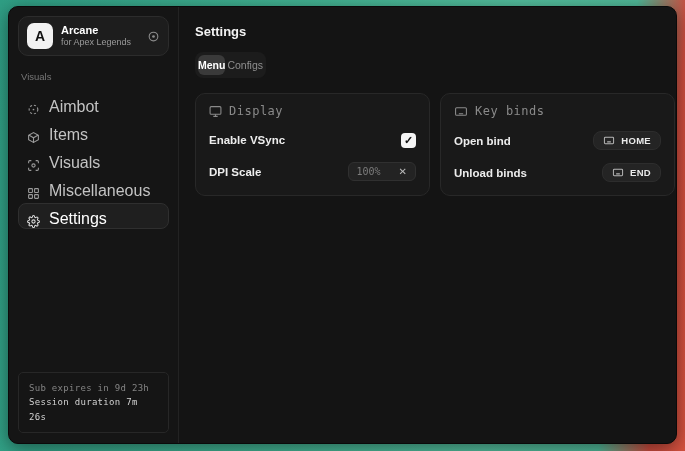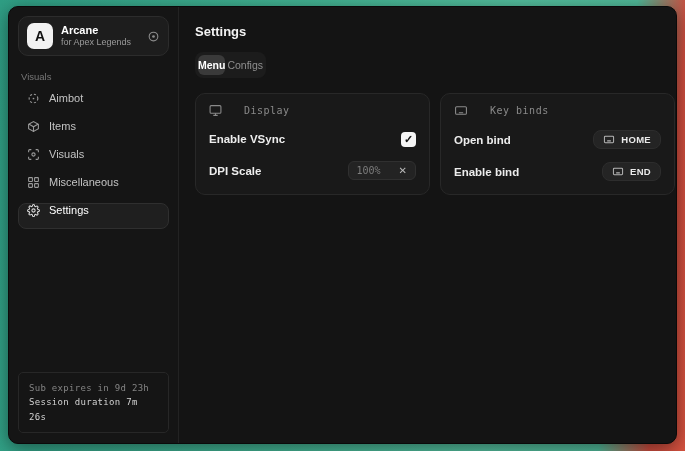--- a/index.html
+++ b/index.html
@@ -30,23 +30,23 @@
     color: #111; font-weight: bold; font-size: 14px;
     display: flex; align-items: center; justify-content: center; flex: 0 0 26px;
   }
   .brand-text { flex: 1; line-height: 1.25; }
   .brand-title { color: #ffffff; font-size: 11px; font-weight: bold; }
   .brand-sub { color: #9a9a9a; font-size: 9px; }
   .brand-icon { color: #8d8d8d; display: flex; }
   .cat-label { color: #767676; font-size: 9.5px; margin: 15px 3px 9px 3px; }
   .nav { display: flex; flex-direction: column; gap: 2px; }
   .nav-item {
-    display: flex; align-items: flex-start; gap: 9px;
+    display: flex; align-items: flex-end; gap: 9px;
     height: 26px; padding: 0 8px; border-radius: 8px;
-    color: #c3c3c3; font-size: 11px; border: 1px solid transparent;
+    color: #c3c3c3; font-size: 16px; border: 1px solid transparent;
     cursor: pointer;
   }
   .nav-item .nicon { color: #9a9a9a; display: flex; width: 13px; justify-content: center; }
   .nav-item.active { background: #1f1f1f; border-color: #2f2f2f; color: #ffffff; }
   .nav-item.active .nicon { color: #d9d9d9; }
   .spacer { flex: 1; }
   .session-card {
     border: 1px solid #272727; border-radius: 5px; padding: 8px 10px;
     font-family: "DejaVu Sans Mono", monospace; line-height: 1.6;
   }
@@ -63,22 +63,22 @@
     font-size: 10.5px; padding: 4px 0; border-radius: 6px;
     color: #8f8f8f; cursor: pointer;
   }
   .tab.active { background: #3a3a3a; color: #ffffff; font-weight: bold; }
   .cards { display: flex; gap: 10px; margin-top: 15px; }
   .card {
     width: 235px; background: #191919; border: 1px solid #282828;
     border-radius: 10px; padding: 10px 13px 13px 13px;
   }
   .card-head {
-    display: flex; align-items: center; gap: 22px; color: #8a8a8a;
-    font-family: "DejaVu Sans Mono", monospace; font-size: 10px; letter-spacing: .5px;
+    display: flex; align-items: center; gap: 7px; color: #8a8a8a;
+    font-family: "DejaVu Sans Mono", monospace; font-size: 12px; letter-spacing: .5px;
   }
   .card-head .hicon { display: flex; }
   .crow {
     display: flex; align-items: center; justify-content: space-between;
     margin-top: 13px; min-height: 18px;
   }
   .crow-label { color: #ededed; font-size: 11.5px; font-weight: bold; }
   .checkbox {
     width: 15px; height: 15px; background: #f5f5f5; border-radius: 4px;
     color: #111; font-size: 11px; font-weight: bold;
@@ -244,21 +244,21 @@
               <svg width="12" height="11" viewBox="0 0 24 24" fill="none" stroke="currentColor" stroke-width="2.2">
                 <rect x="2" y="5" width="20" height="14" rx="2"></rect>
                   <path d="M8 15h8"></path>
               </svg>
             </span>
             <span class="key-label">HOME</span>
           </span>
         </div>
 
         <div class="crow">
-          <span class="crow-label">Enable bind</span>
+          <span class="crow-label">Unload binds</span>
           <span class="key-btn">
             <span class="kicon">
               <svg width="12" height="11" viewBox="0 0 24 24" fill="none" stroke="currentColor" stroke-width="2.2">
                 <rect x="2" y="5" width="20" height="14" rx="2"></rect>
                   <path d="M8 15h8"></path>
               </svg>
             </span>
             <span class="key-label">END</span>
           </span>
         </div>

